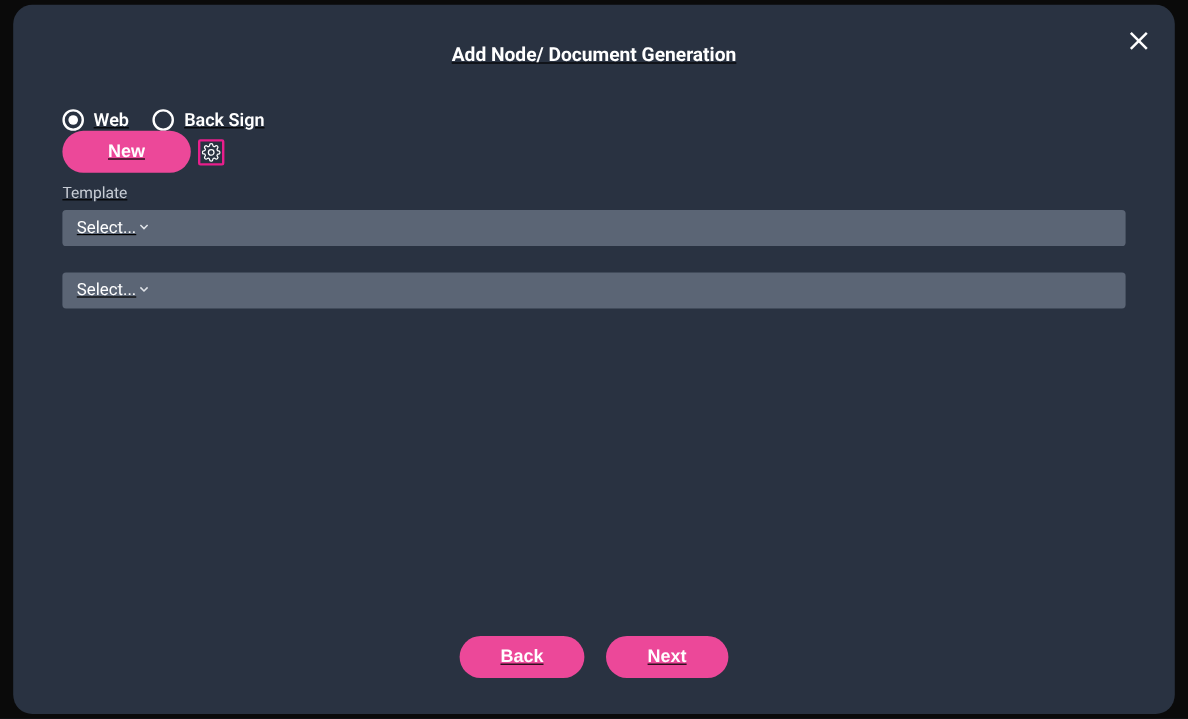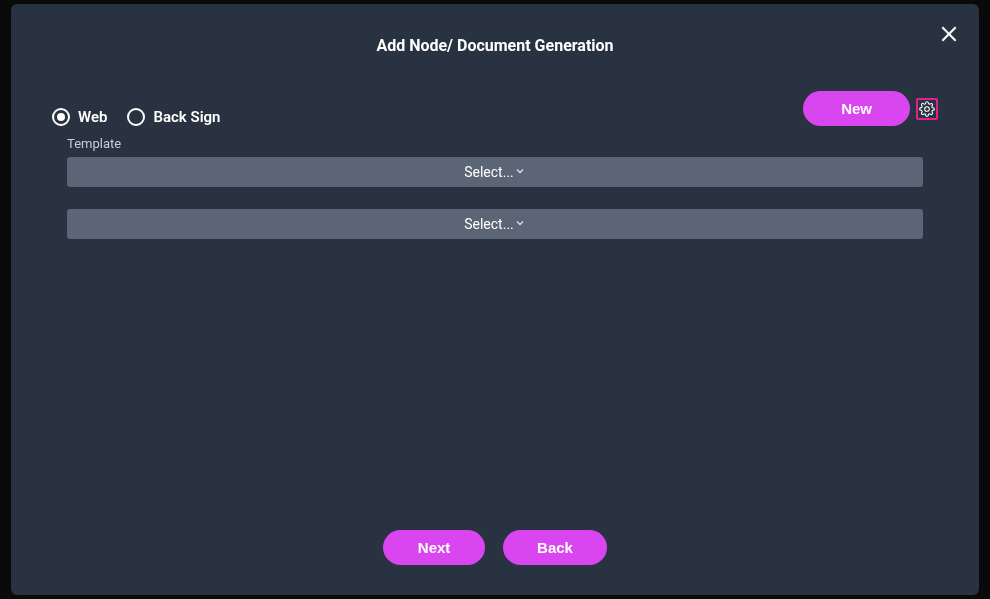--- a/index.html
+++ b/index.html
@@ -14,23 +14,24 @@
       font-family: -apple-system, BlinkMacSystemFont, "Segoe UI", Roboto, Helvetica, Arial, sans-serif;
       overflow: hidden;
     }
     .modal {
       position: absolute;
       top: 4px;
       left: 11px;
       right: 11px;
       bottom: 4px;
       background: #293241;
-      border-radius: 6px;
+      border-radius: 16px;
       display: flex;
       flex-direction: column;
+      text-decoration: underline;
     }
     .close-btn {
       position: absolute;
       top: 18px;
       right: 18px;
       width: 24px;
       height: 24px;
       cursor: pointer;
       display: flex;
       align-items: center;
@@ -42,24 +43,25 @@
     }
     .title {
       text-align: center;
       color: #ffffff;
       font-weight: 700;
       font-size: 16px;
       margin-top: 32px;
     }
     .header-row {
       display: flex;
-      align-items: flex-end;
+      align-items: flex-start;
       justify-content: space-between;
       padding: 0 41px;
       margin-top: 36px;
+      flex-direction: column;
     }
     .radio-group {
       display: flex;
       align-items: center;
       gap: 20px;
     }
     .radio-option {
       display: flex;
       align-items: center;
       gap: 8px;
@@ -85,21 +87,21 @@
       color: #ffffff;
       font-size: 15px;
       font-weight: 600;
     }
     .right-controls {
       display: flex;
       align-items: center;
       gap: 6px;
     }
     .pill-btn {
-      background: #d946ef;
+      background: #ec4899;
       color: #ffffff;
       border: none;
       border-radius: 20px;
       padding: 9px 38px;
       font-size: 15px;
       font-weight: 600;
       cursor: pointer;
     }
     .gear-btn {
       width: 22px;
@@ -110,39 +112,39 @@
       align-items: center;
       justify-content: center;
       cursor: pointer;
       background: transparent;
     }
     .gear-btn svg {
       width: 16px;
       height: 16px;
     }
     .field-block {
-      padding: 0 56px;
+      padding: 0 41px;
       margin-top: 10px;
     }
     .field-block.action {
       margin-top: 22px;
     }
     .field-label {
       color: #c8cdd5;
       font-size: 13px;
       margin-bottom: 6px;
     }
     .select-box {
       background: #5b6575;
       color: #ffffff;
       border-radius: 3px;
       height: 30px;
       display: flex;
       align-items: center;
-      justify-content: center;
+      justify-content: flex-start;
       padding: 0 12px;
       cursor: pointer;
       font-size: 14px;
     }
     .select-box .chev {
       font-size: 12px;
       color: #e0e3e8;
     }
     .footer {
       margin-top: auto;
@@ -209,17 +211,17 @@
       <span>Select...</span>
       <span class="chev">
         <svg width="12" height="12" viewBox="0 0 24 24">
             <path d="M6 9l6 6 6-6" fill="none" stroke="#e0e3e8" stroke-width="2.5"></path>
           </svg>
       </span>
     </div>
   </div>
 
   <div class="footer">
+    <button class="pill-btn">Back</button>
     <button class="pill-btn">Next</button>
-    <button class="pill-btn">Back</button>
   </div>
 
 </div>
 
 </body></html>

